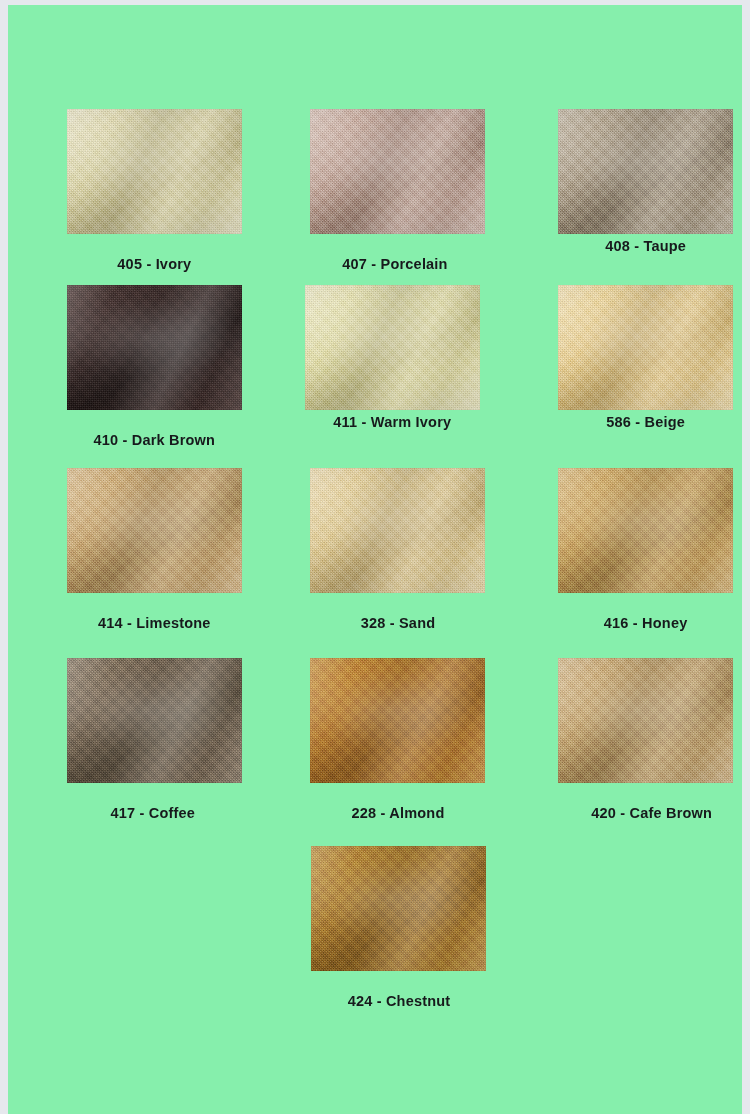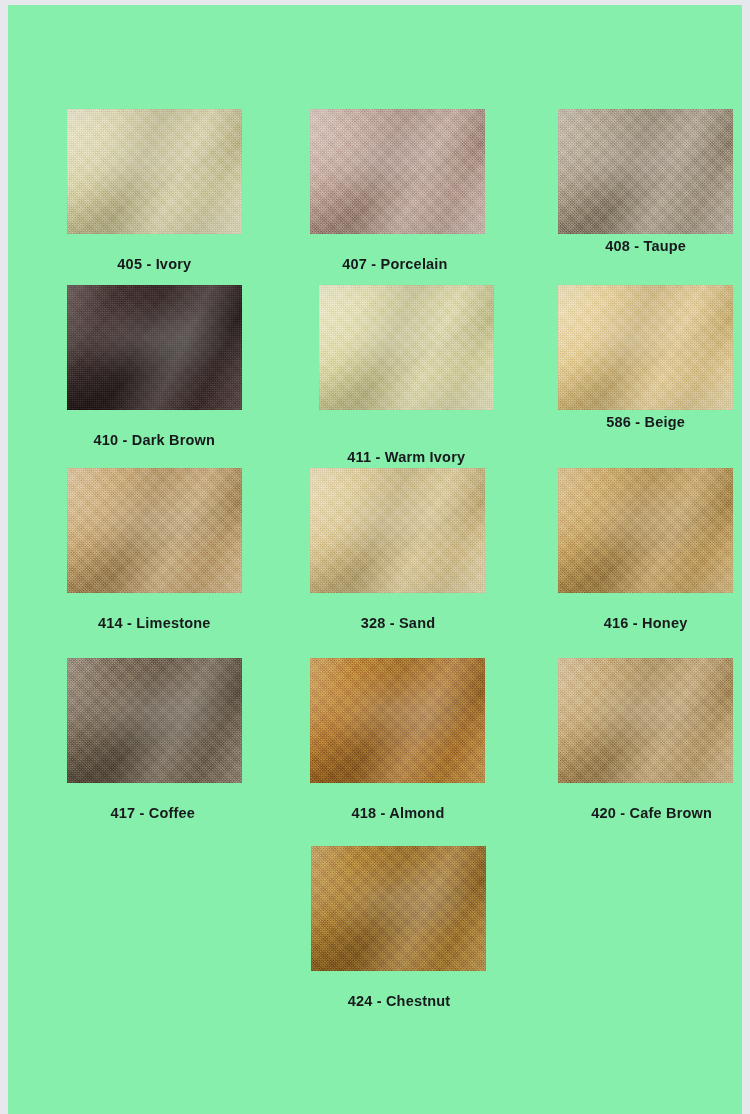--- a/index.html
+++ b/index.html
@@ -172,21 +172,21 @@
       <div class="swatch-cell" style="position: absolute; top: 280px; left: 20px;">
         <div class="swatch-chip" style="margin-left: 8px;">
           <div class="swatch-base" style="background: linear-gradient(150deg, rgb(61, 40, 37) 0%, rgb(42, 26, 24) 35%, rgb(23, 13, 12) 58%, rgb(42, 26, 24) 78%, rgb(61, 40, 37) 100%);"></div>
           <div class="weave2"></div>
           <div class="weave"></div>
           <div class="sheen"></div>
           <div class="sheen2"></div>
         </div>
         <div class="swatch-label lbl-loose" style="margin-left: 8px;">410 - Dark Brown</div>
       </div>
-      <div class="swatch-cell" style="position: absolute; top: 280px; left: 273px; gap: 35px;">
+      <div class="swatch-cell" style="position: absolute; top: 280px; left: 259px;">
         <div class="swatch-chip" style="margin-left: 6px;">
           <div class="swatch-base" style="background: linear-gradient(150deg, rgb(239, 235, 192) 0%, rgb(228, 223, 164) 35%, rgb(207, 201, 138) 58%, rgb(228, 223, 164) 78%, rgb(239, 235, 192) 100%);"></div>
           <div class="weave2"></div>
           <div class="weave"></div>
           <div class="sheen"></div>
           <div class="sheen2"></div>
         </div>
         <div class="swatch-label lbl-tight" style="margin-left: 6px;">411 - Warm Ivory</div>
       </div>
       <div class="swatch-cell" style="position: absolute; top: 280px; left: 509.32px;">
@@ -240,21 +240,21 @@
         <div class="swatch-label lbl-loose" style="margin-left: 5px;">417 - Coffee</div>
       </div>
       <div class="swatch-cell" style="position: absolute; top: 653px; left: 264.66px;">
         <div class="swatch-chip" style="margin-left: 6px;">
           <div class="swatch-base" style="background: linear-gradient(150deg, rgb(201, 135, 47) 0%, rgb(179, 112, 31) 35%, rgb(151, 92, 22) 58%, rgb(179, 112, 31) 78%, rgb(201, 135, 47) 100%);"></div>
           <div class="weave2"></div>
           <div class="weave"></div>
           <div class="sheen"></div>
           <div class="sheen2"></div>
         </div>
-        <div class="swatch-label lbl-loose" style="margin-left: 6px;">418 - Almond</div>
+        <div class="swatch-label lbl-loose" style="margin-left: 6px;">228 - Almond</div>
       </div>
       <div class="swatch-cell" style="position: absolute; top: 653px; left: 509.32px;">
         <div class="swatch-chip" style="margin-left: 12px;">
           <div class="swatch-base" style="background: linear-gradient(150deg, rgb(215, 182, 129) 0%, rgb(196, 160, 102) 35%, rgb(169, 133, 78) 58%, rgb(196, 160, 102) 78%, rgb(215, 182, 129) 100%);"></div>
           <div class="weave2"></div>
           <div class="weave"></div>
           <div class="sheen"></div>
           <div class="sheen2"></div>
         </div>
         <div class="swatch-label lbl-loose" style="margin-left: 24px;">420 - Cafe Brown</div>

